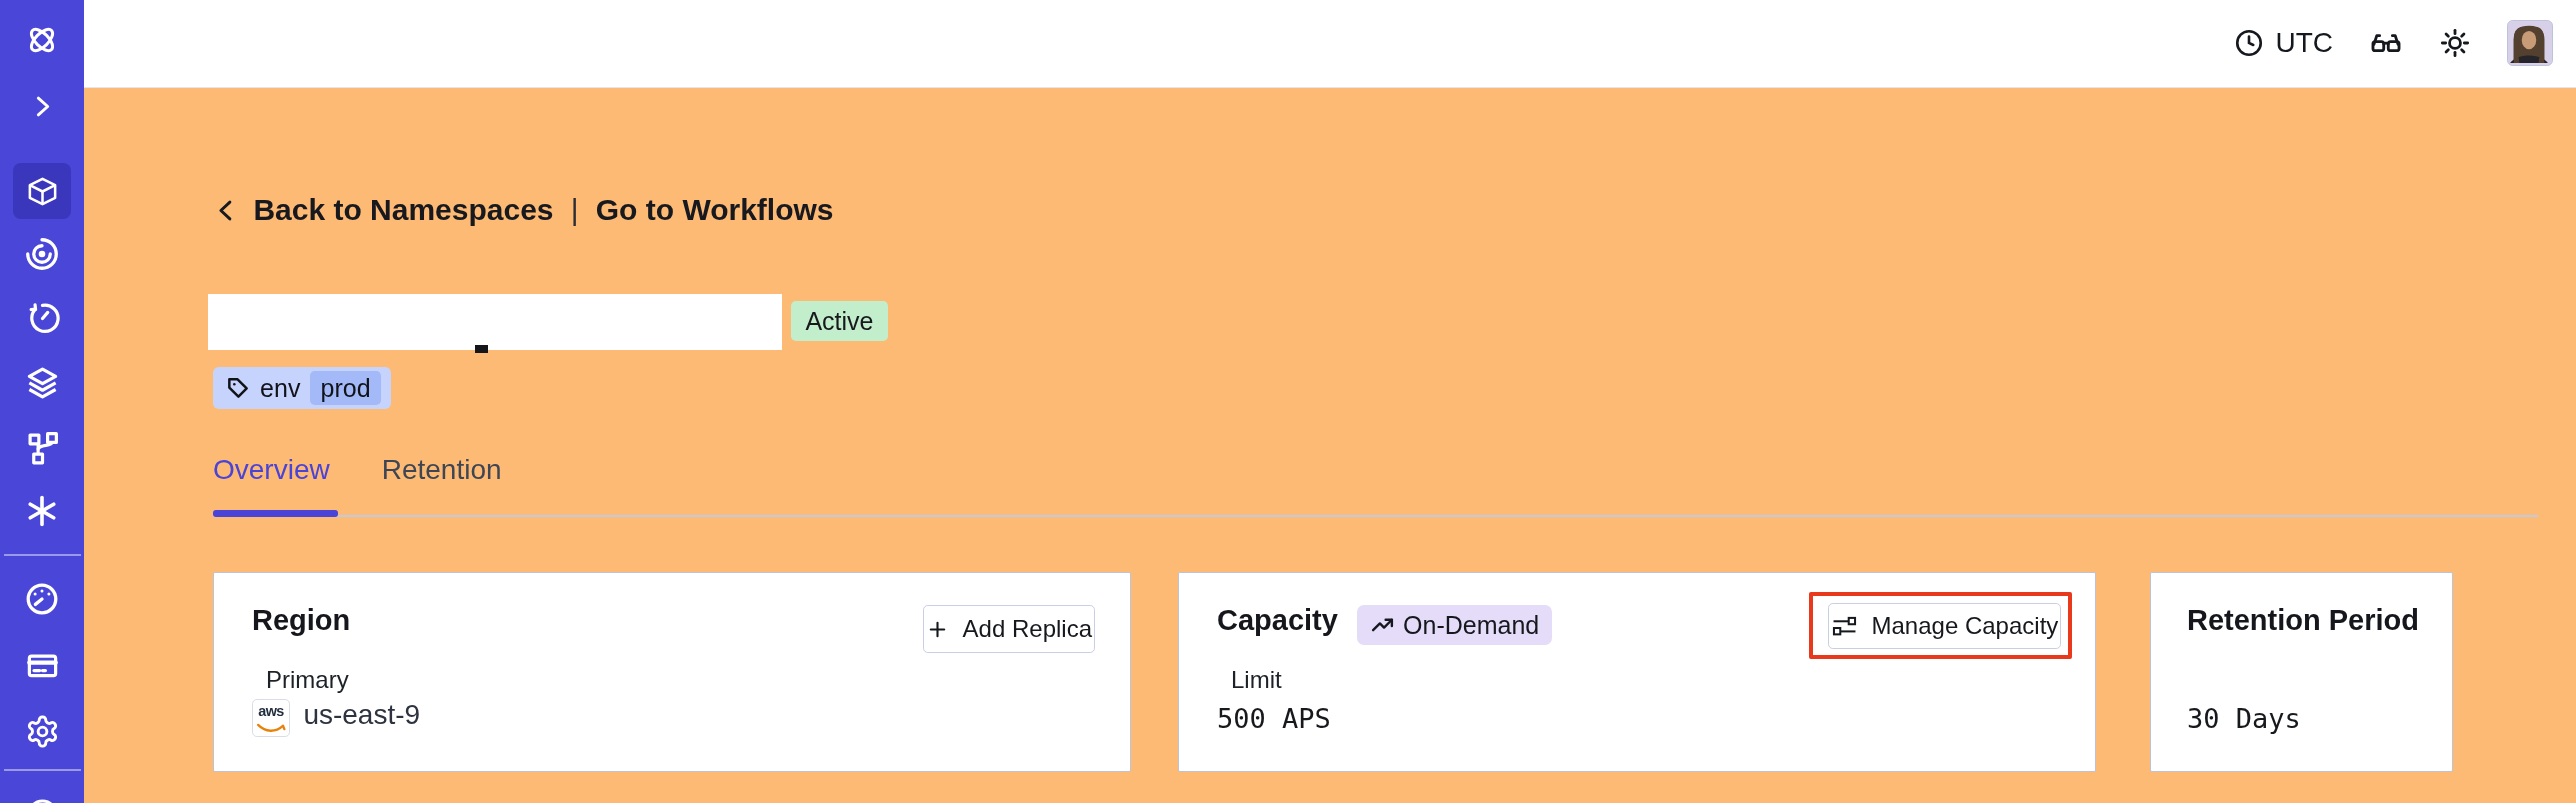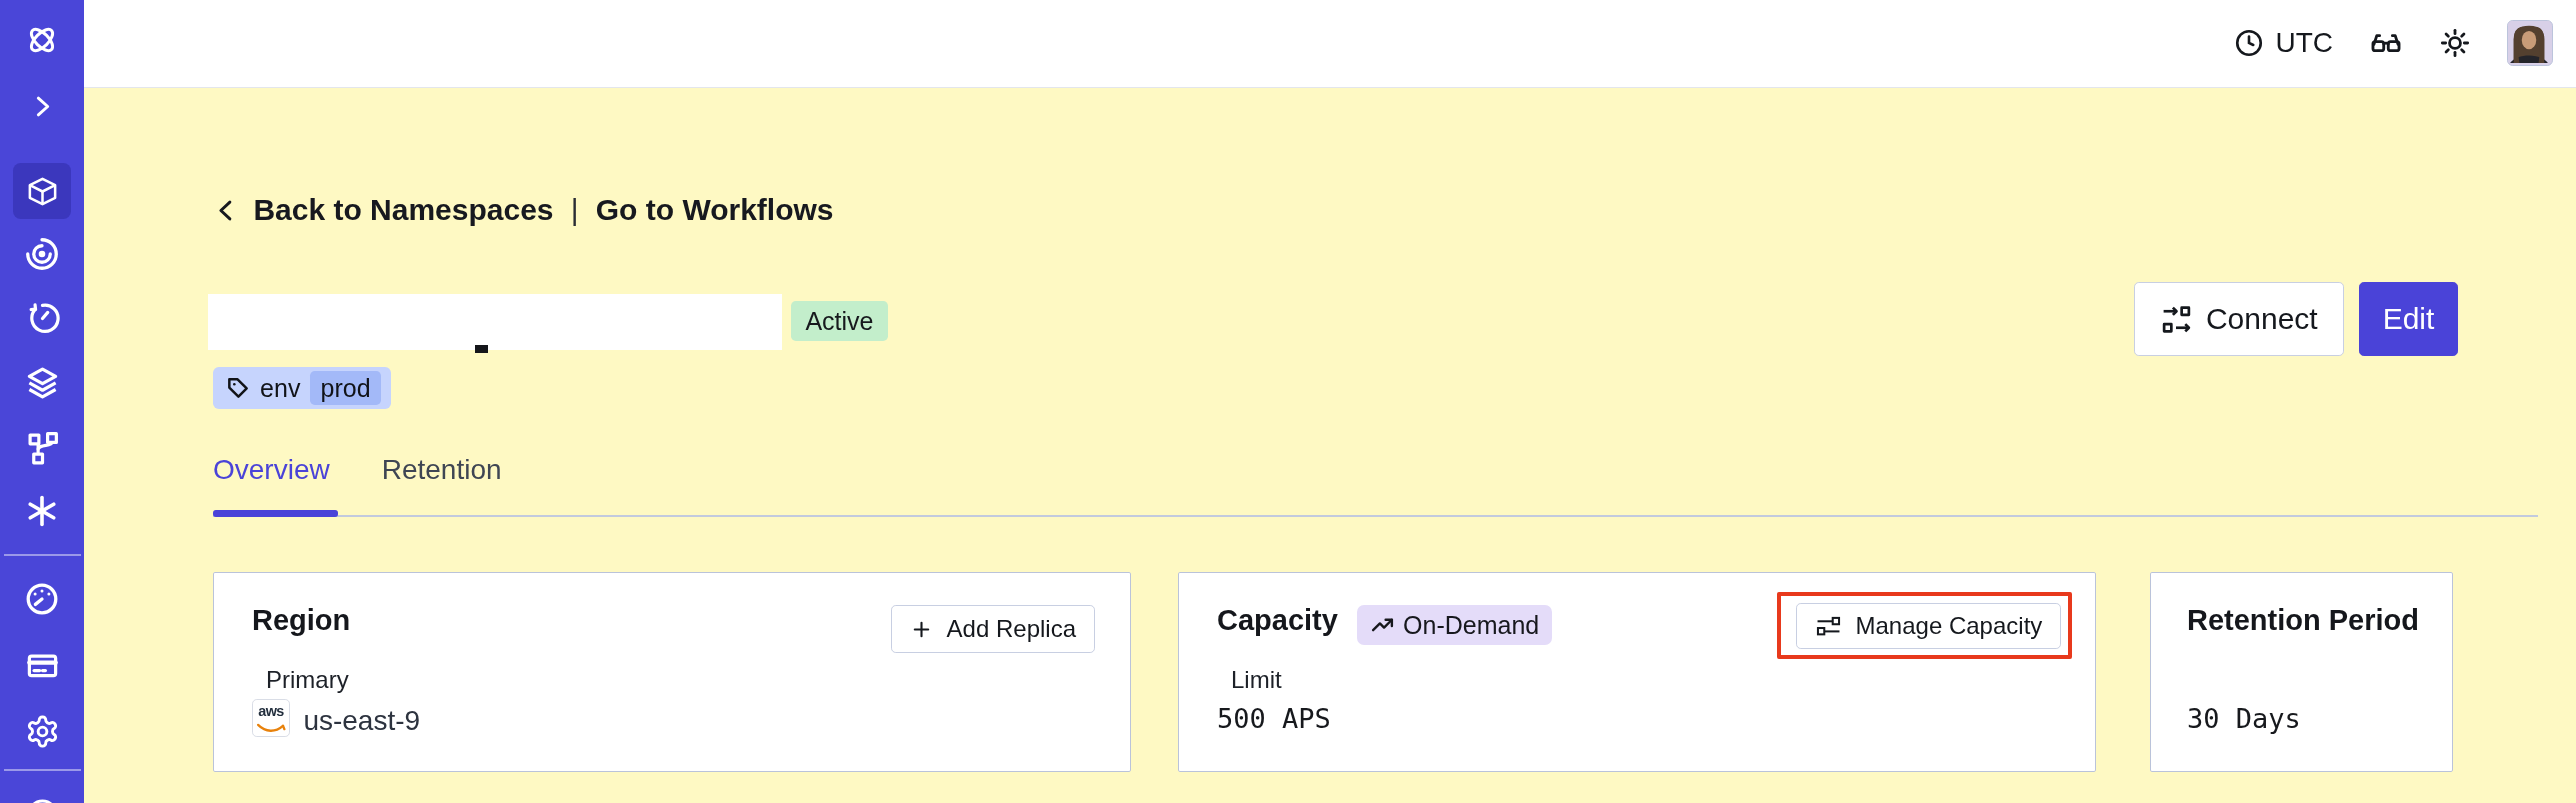--- a/index.html
+++ b/index.html
@@ -14,50 +14,50 @@
   .side-item{position:absolute;left:0;width:84px;display:flex;align-items:center;justify-content:center;color:#fff;}
   .side-active{position:absolute;left:13.4px;top:163px;width:58px;height:56px;background:#3b37bd;border-radius:7.7px;}
   .side-divider{position:absolute;left:3.8px;width:77px;height:1.9px;background:rgba(255,255,255,.45);}
   
   .header{position:absolute;left:84px;top:0;width:2492px;height:88px;background:#fff;border-bottom:1.9px solid #e3e6ec;display:flex;align-items:center;z-index:4;}
   .header-right{position:absolute;right:23px;top:0;height:86px;display:flex;align-items:center;gap:36px;color:#15181d;}
   .tz{display:flex;align-items:center;gap:11.5px;font-size:28px;font-weight:500;cursor:pointer;}
   .icon-btn{display:flex;align-items:center;justify-content:center;cursor:pointer;color:#15181d;}
   .avatar{width:46px;height:46px;border-radius:5.8px;border:1.9px solid #bcc4dc;background:#d8d0e8;overflow:hidden;}
   
-  .content{position:absolute;left:84px;top:88px;width:2492px;height:715px;background:#fef9c3;}
+  .content{position:absolute;left:84px;top:88px;width:2492px;height:715px;background:#fdba74;}
   .breadcrumb{position:absolute;left:129px;top:105px;display:flex;align-items:center;gap:13.4px;font-size:30px;font-weight:600;color:#17191f;}
   .crumb-link{cursor:pointer;}
   .crumb-sep{font-weight:400;color:#2a2d34;padding:0 3.8px;}
   .name-redacted{position:absolute;left:124px;top:206px;width:574px;height:56px;background:#ffffff;}
   .name-dot{position:absolute;left:391px;top:257px;width:12.5px;height:7.7px;background:#15161a;}
   .badge-active{position:absolute;left:707px;top:213px;height:40px;display:flex;align-items:center;padding:0 14.4px;background:#c3eecb;border-radius:4.8px;font-size:25px;color:#17191d;}
   .tag{position:absolute;left:129px;top:279px;height:42px;display:inline-flex;align-items:center;gap:9.6px;background:#c6d4fd;border-radius:5.8px;padding:0 9.6px 0 11.5px;font-size:25px;color:#111318;}
   .tag-value{background:#a3b9f8;border-radius:4.8px;padding:2.9px 10.5px;}
   .top-actions{position:absolute;right:118px;top:194px;display:flex;gap:15.3px;}
   .btn{display:inline-flex;align-items:center;justify-content:center;gap:13.4px;border-radius:4.8px;cursor:pointer;font-weight:500;}
   .btn-outline{background:#fff;border:1.9px solid #c8cfe2;color:#15181d;}
   .btn-primary{background:#4a43d8;border:1.9px solid #4a43d8;color:#fff;}
   .btn-connect{height:74px;padding:0 25px;font-size:30px;}
   .btn-edit{height:74px;width:99px;font-size:30px;font-weight:400;}
-  .btn-small{height:48px;padding:0 18px;font-size:24px;background:#fff;border:1.9px solid #c8cfe2;color:#15181d;margin-left:8px;}
+  .btn-small{height:48px;padding:0 2px;font-size:24px;background:#fff;border:1.9px solid #c8cfe2;color:#15181d;margin-left:8px;}
   
   .tabs{position:absolute;left:129px;top:366px;display:flex;gap:52px;font-size:28px;font-weight:500;}
   .tab{cursor:pointer;color:#3f4653;}
   .tab.active{color:#4a43d8;}
   .tab-underline{position:absolute;left:129px;top:422px;width:125px;height:6.7px;background:#4a43d8;border-radius:2.9px;z-index:2;}
   .tab-border{position:absolute;left:129px;top:427px;width:2325px;height:1.9px;background:#c2cade;}
   
   .card{position:absolute;top:484px;height:200px;background:#fff;border:1.9px solid #bac3da;border-radius:1.9px;}
   .card1{left:129px;width:918px;}
   .card2{left:1094px;width:918px;}
   .card3{left:2066px;width:303px;}
   .card-title{position:absolute;left:38px;top:31px;font-size:29px;font-weight:600;color:#15171c;}
   .card-label{position:absolute;left:52px;top:93px;font-size:24px;color:#1d2128;}
-  .card-value-row{position:absolute;left:38px;top:126px;display:flex;align-items:flex-end;gap:13.4px;}
+  .card-value-row{position:absolute;left:38px;top:126px;display:flex;align-items:flex-start;gap:13.4px;}
   .region-value{font-size:28px;color:#2d333f;}
   .mono-value{position:absolute;left:38px;top:130px;font-size:27px;font-family:"DejaVu Sans Mono","Liberation Mono",monospace;color:#17191d;}
   .aws-badge{width:38px;height:38px;background:#fff;border:1.9px solid #d9dde6;border-radius:4.8px;position:relative;}
   .aws-text{position:absolute;left:0;right:0;top:2.9px;text-align:center;font-size:14.4px;font-weight:700;color:#232f3e;letter-spacing:-0.5px;}
   .title-row-badge{position:absolute;left:178px;top:32px;height:40px;display:inline-flex;align-items:center;gap:8.6px;background:#e4dcf9;border-radius:7px;padding:0 12.5px;font-size:25px;color:#17181d;}
   .add-replica{position:absolute;right:35px;top:32px;}
   .redbox{position:absolute;right:23px;top:19px;border:4.8px solid #e8391c;padding:6.7px;border-radius:1.9px;}
   .card3 .card-title{left:36px;}
   .card3 .mono-value{left:36px;}
   svg{display:block;}
@@ -235,36 +235,20 @@
 
     <div class="tag">
       <svg width="26" height="26" viewBox="0 0 24 24" fill="none" stroke="#111318" stroke-width="2.3" stroke-linejoin="round">
         <path d="M4 4 H11.6 L20 12.4 L12.4 20 L4 11.6 Z"></path>
         <circle cx="8.6" cy="8.6" r="1.2" fill="#111318" stroke="none"></circle>
       </svg>
       <span>env</span>
       <span class="tag-value">prod</span>
     </div>
 
-    <div class="top-actions">
-      <div class="btn btn-outline btn-connect">
-        <svg width="33" height="33" viewBox="0 0 32 32" fill="none" stroke="#15181d" stroke-width="2.6" stroke-linejoin="round">
-          <rect x="21" y="4.5" width="7" height="7"></rect>
-          <path d="M3.5 8 H16"></path>
-          <path d="M12.5 4.5 L16 8 L12.5 11.5" fill="none"></path>
-          <rect x="4" y="20.5" width="7" height="7"></rect>
-          <path d="M15.5 24 H28"></path>
-          <path d="M24.5 20.5 L28 24 L24.5 27.5" fill="none"></path>
-        </svg>
-        <span>Connect</span>
-      </div>
-      <div class="btn btn-primary btn-edit">
-        <span>Edit</span>
-      </div>
-    </div>
 
     <div class="tabs">
       <div class="tab active">Overview</div>
       <div class="tab">Retention</div>
     </div>
     <div class="tab-underline"></div>
     <div class="tab-border"></div>
 
     <section class="card card1">
       <div class="card-title">Region</div>

